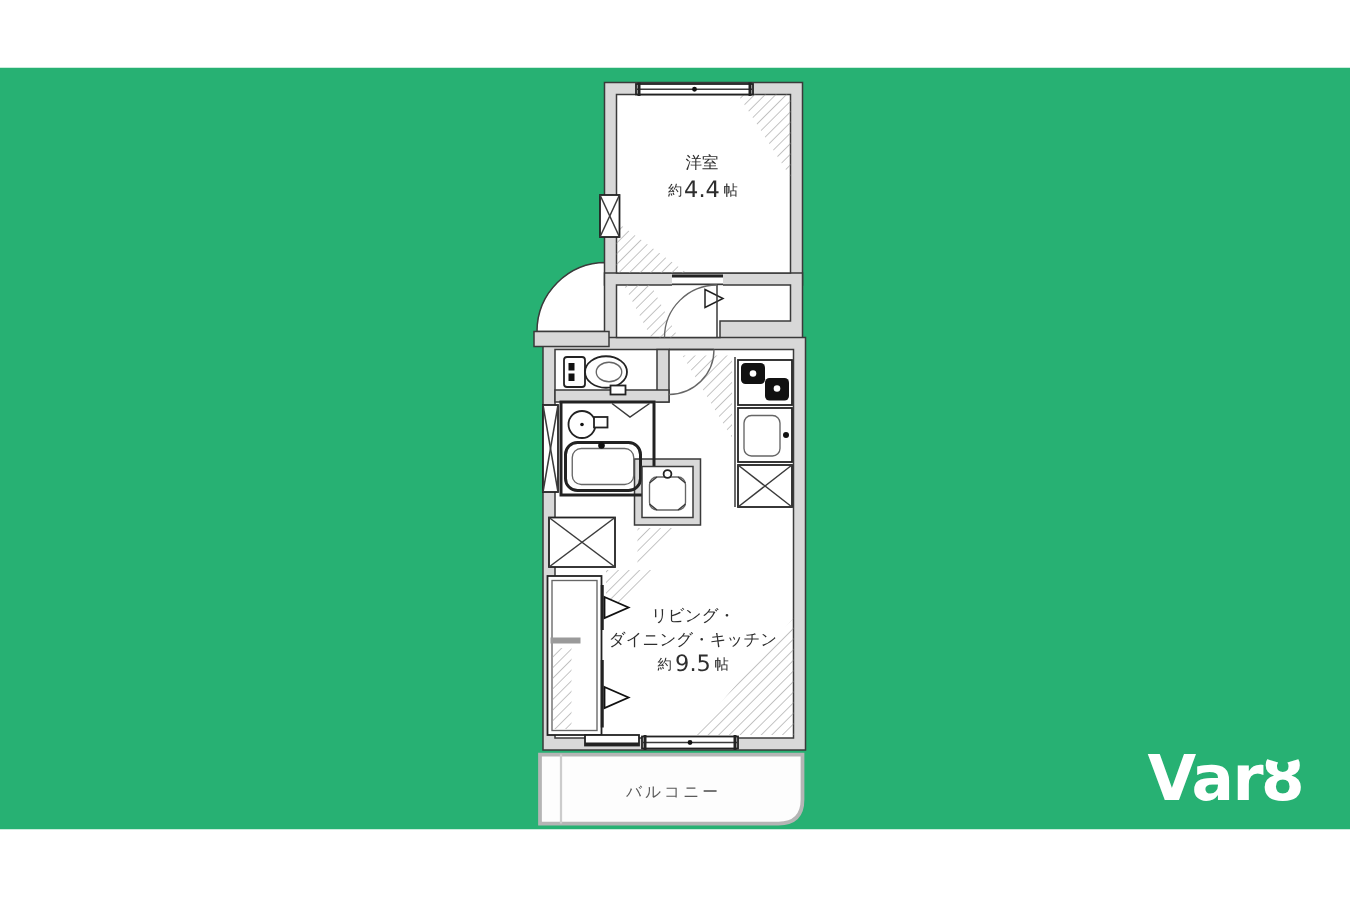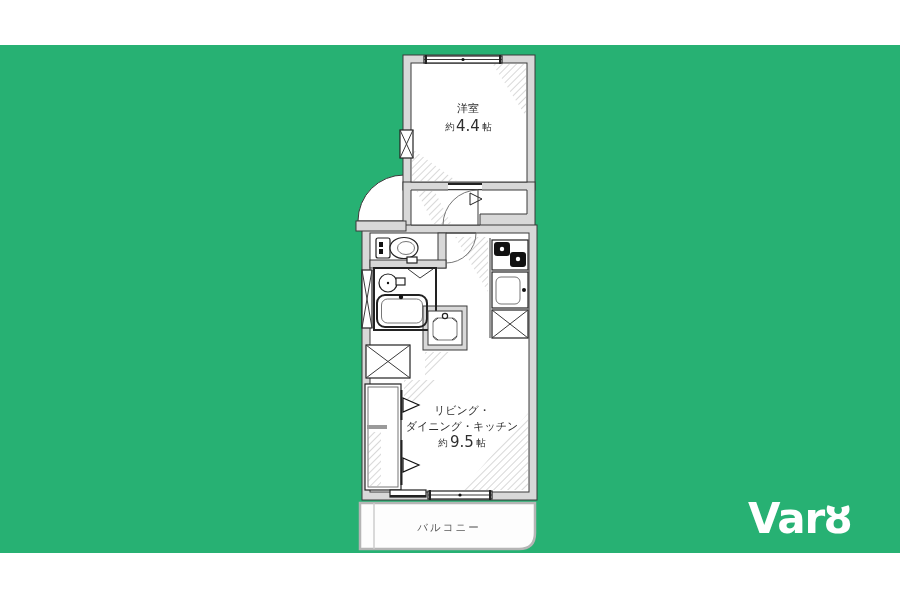--- a/index.html
+++ b/index.html
@@ -19,21 +19,21 @@
   .ln{stroke:var(--line);fill:none;stroke-width:1;}
   .thick{stroke:#222;stroke-width:2;fill:none;}
   .fx{fill:#fff;stroke:#222;stroke-width:1.2;}
   .arc{stroke:#666;stroke-width:0.9;fill:none;}
   .blk{fill:#111;stroke:none;}
   .hatchfill{fill:url(#hatch);stroke:none;}
   .roomlabel{fill:#2e2e2e;font-size:11px;text-anchor:middle;}
   .sizeval{fill:#2e2e2e;font-size:15px;text-anchor:middle;}
   .sizesm{fill:#2e2e2e;font-size:9.5px;text-anchor:middle;}
   .balclabel{fill:#5a5a5a;font-size:10.5px;text-anchor:middle;letter-spacing:2px;}
-  .logo{position:absolute;right:49px;top:498px;color:var(--logo);
+  .logo{position:absolute;right:32px;top:498px;color:var(--logo);
         font-family:"DejaVu Sans",sans-serif;font-weight:bold;
         font-size:42px;letter-spacing:-1px;line-height:1;}
 </style>
 </head>
 <body>
 
 <div class="stage">
   <div class="green-field"></div>
   <div class="band-top"></div>
   <div class="band-bottom"></div>

